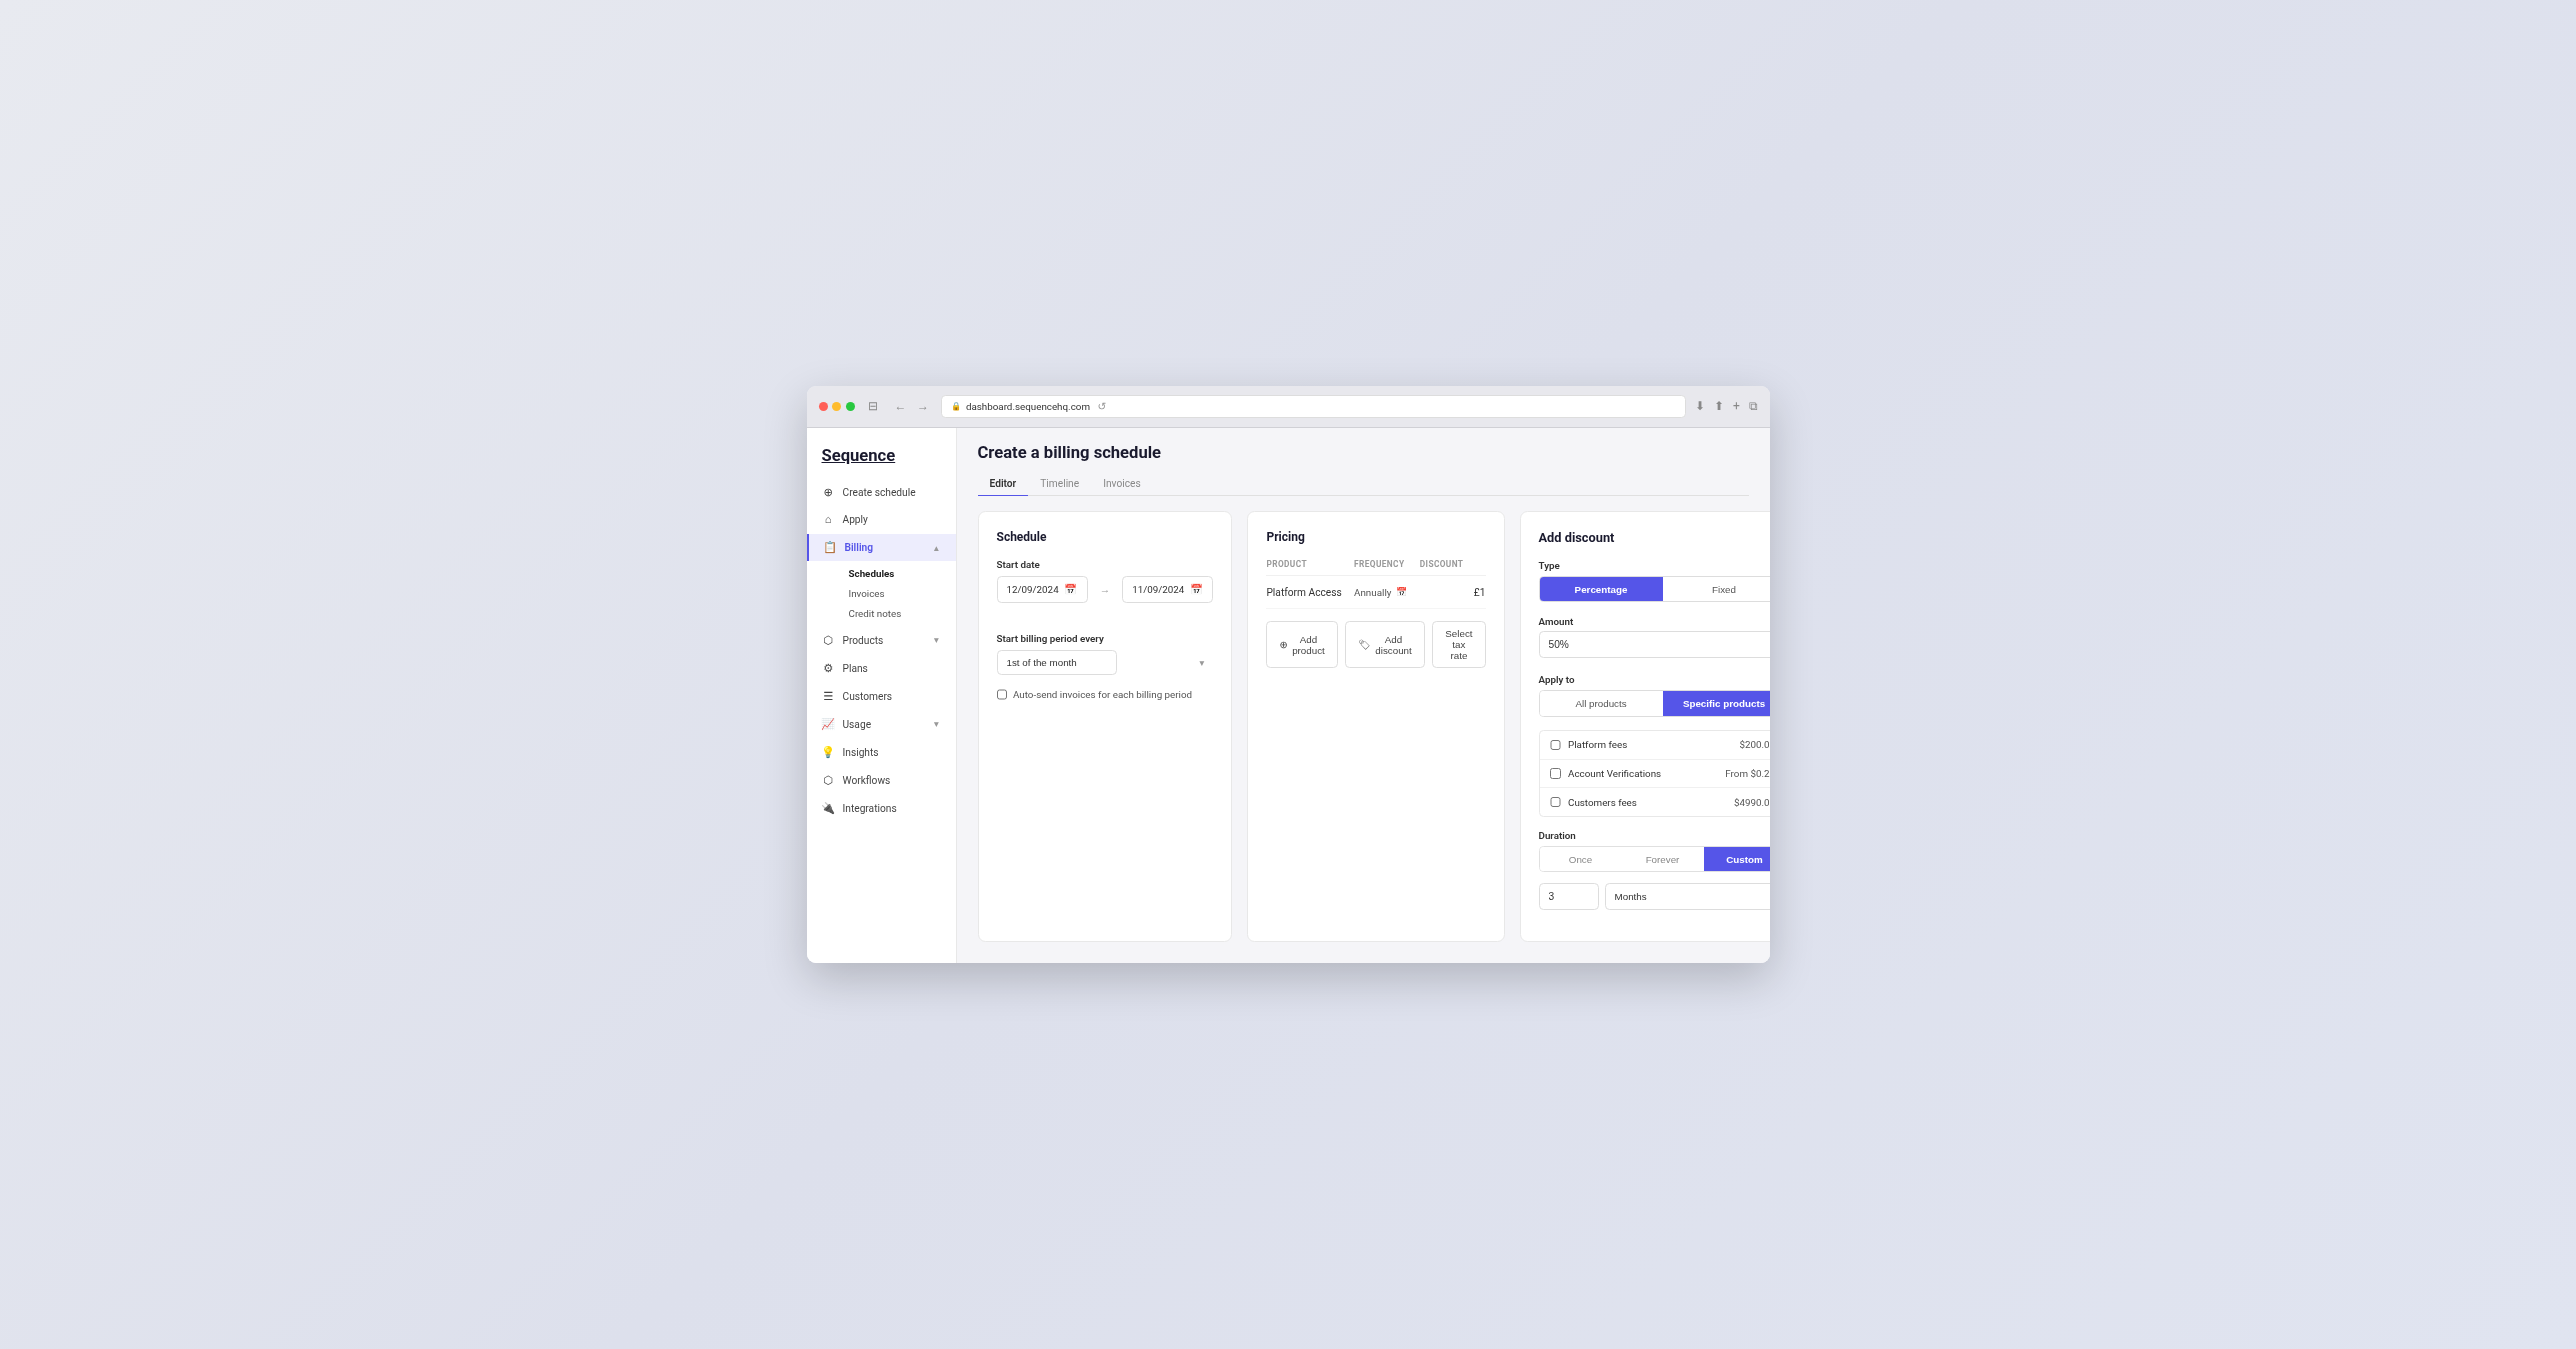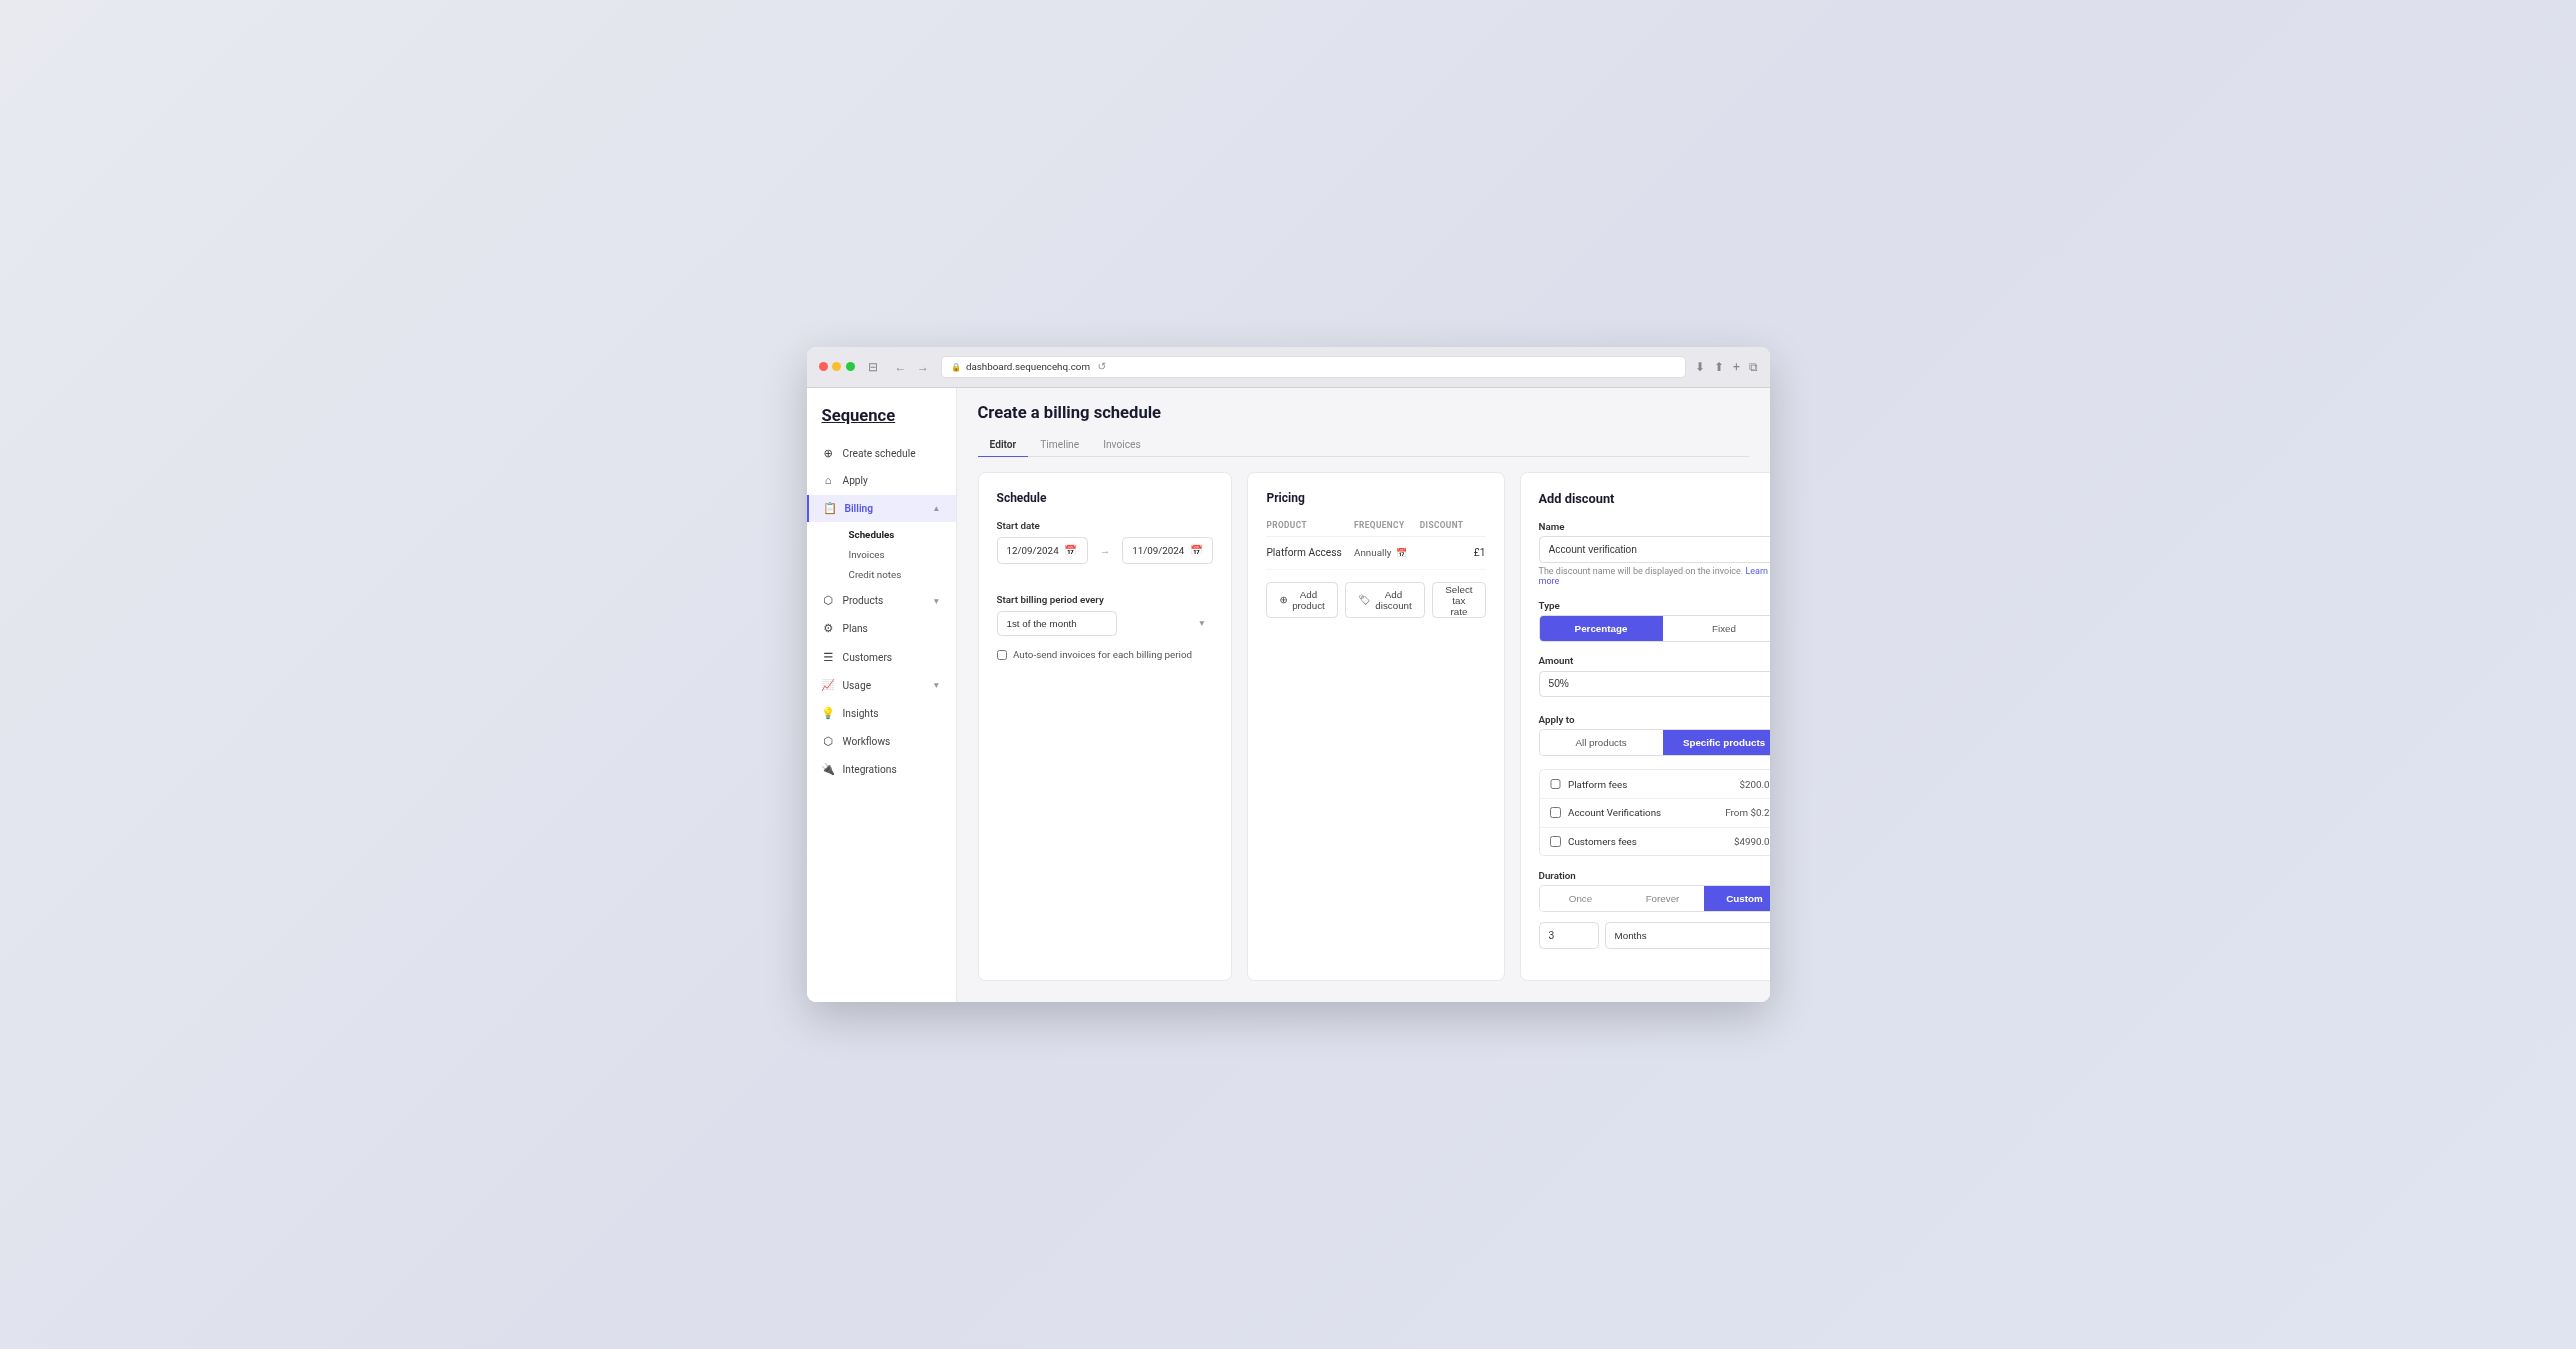--- a/index.html
+++ b/index.html
@@ -312,21 +312,21 @@
       background: white;
       font-size: 9.8px;
       color: #444;
       cursor: pointer;
       font-weight: 500;
     }
     .btn-ghost {
       display: flex;
       align-items: flex-end;
       gap: 4.5px;
-      padding: 0 12px;
+      padding: 6px 12px;
       border: 0.8px solid #ddd;
       border-radius: 4.5px;
       background: white;
       font-size: 9.8px;
       color: #444;
       cursor: pointer;
     }
     
     .discount-panel {
       width: 286px;
@@ -645,28 +645,20 @@
               <button class="btn-ghost" style="margin-left:auto;">
                 <span>Select tax rate</span>
               </button>
             </div>
           </div>
         </div>
 
         <div class="discount-panel">
           <div class="panel-title">Add discount</div>
 
-          <div class="field-group">
-            <div class="field-label">Name</div>
-            <input type="text" class="text-input" value="Account verification" style="">
-            <div class="helper-text">
-              <span>The discount name will be displayed on the invoice.</span>
-              <a class="learn-more">Learn more</a>
-            </div>
-          </div>
 
           <div class="field-group">
             <div class="field-label">Type</div>
             <div class="toggle-group">
               <button class="toggle-btn active">Percentage</button>
               <button class="toggle-btn">Fixed</button>
             </div>
           </div>
 
           <div class="field-group">

